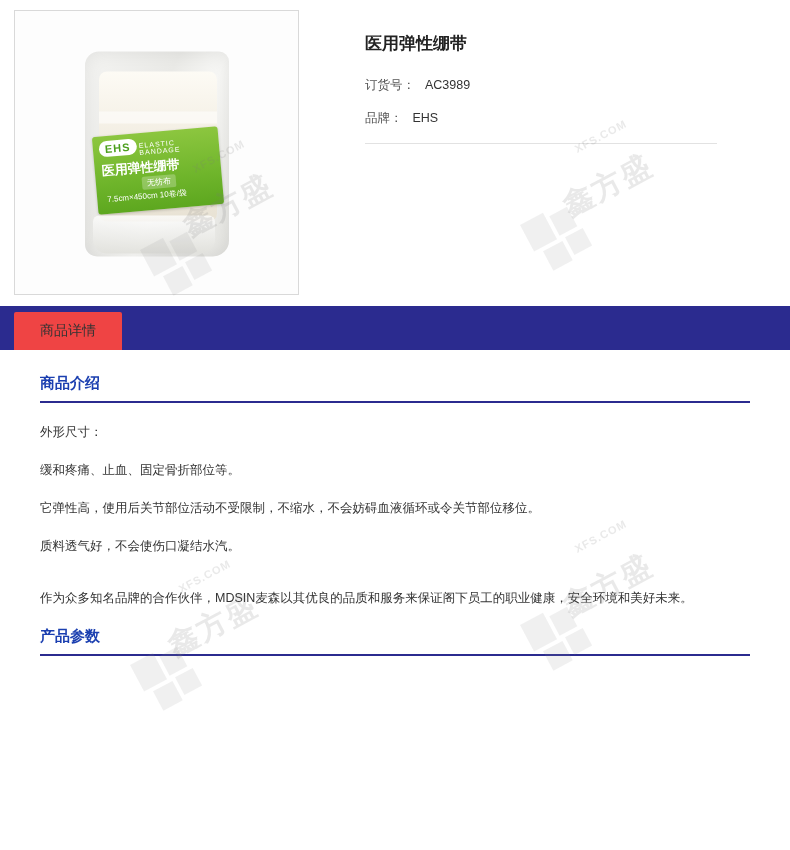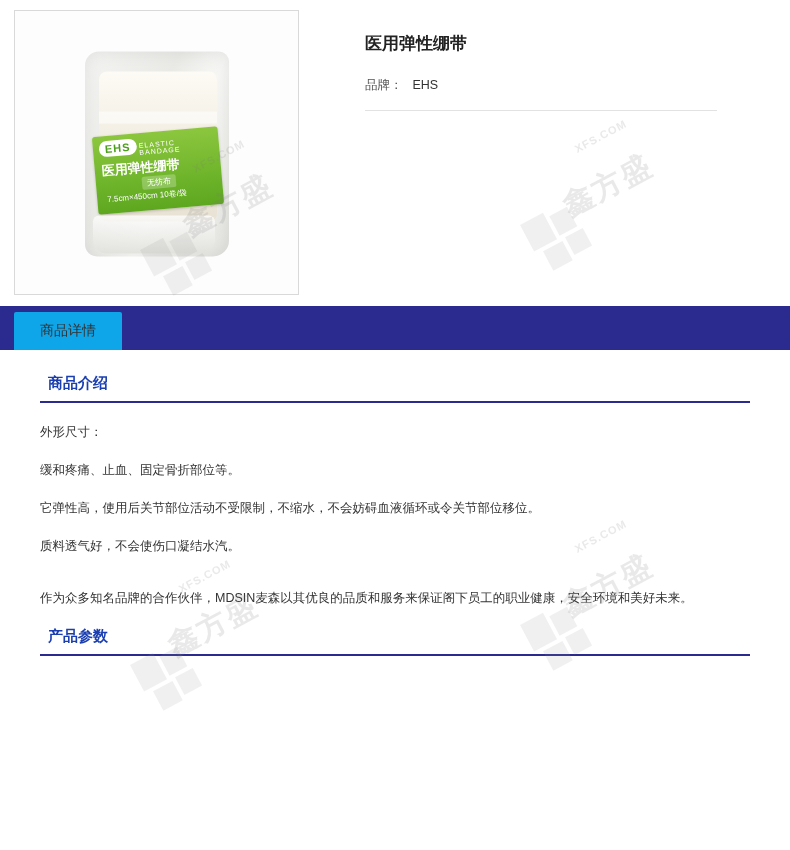--- a/index.html
+++ b/index.html
@@ -148,41 +148,41 @@
 
   
   .tabbar {
     margin-top: 6px;
     height: 44px;
     background: #2b2b8f;
     display: flex;
     align-items: stretch;
   }
   .tab-active {
-    background: #0ea5e9;
+    background: #ef4444;
     color: #333;
     font-size: 14px;
     display: flex;
     align-items: center;
     padding: 0 26px;
     margin: 6px 0 0 14px;
     border-radius: 2px 2px 0 0;
     font-weight: normal;
   }
 
   
   .body {
     padding: 18px 40px 0 40px;
   }
   .section-heading {
     color: #1b3fb0;
     font-size: 15px;
     font-weight: bold;
     padding-bottom: 8px;
-    margin: 6px 0 0 8px;
+    margin: 6px 0 0 0;
   }
   .heading-rule {
     border-bottom: 2px solid #2b2b8f;
     height: 0;
     margin-bottom: 14px;
   }
   .para {
     font-size: 12.5px;
     line-height: 30px;
     color: #333;
@@ -250,20 +250,23 @@
           <span class="label-spec">7.5cm×450cm 10卷/袋</span>
         </div>
         <div class="pack-fold"></div>
       </div>
     </div>
 
     <div class="info">
       <h1 class="prod-title">医用弹性绷带</h1>
 
       <div class="spec-row">
+        <span class="spec-label">订货号：</span><span class="spec-value">AC3989</span>
+      </div>
+      <div class="spec-row">
         <span class="spec-label">品牌：</span><span class="spec-value">EHS</span>
       </div>
       <div class="info-divider"></div>
     </div>
   </div>
 
   <div class="tabbar">
     <div class="tab-active">商品详情</div>
   </div>
 

